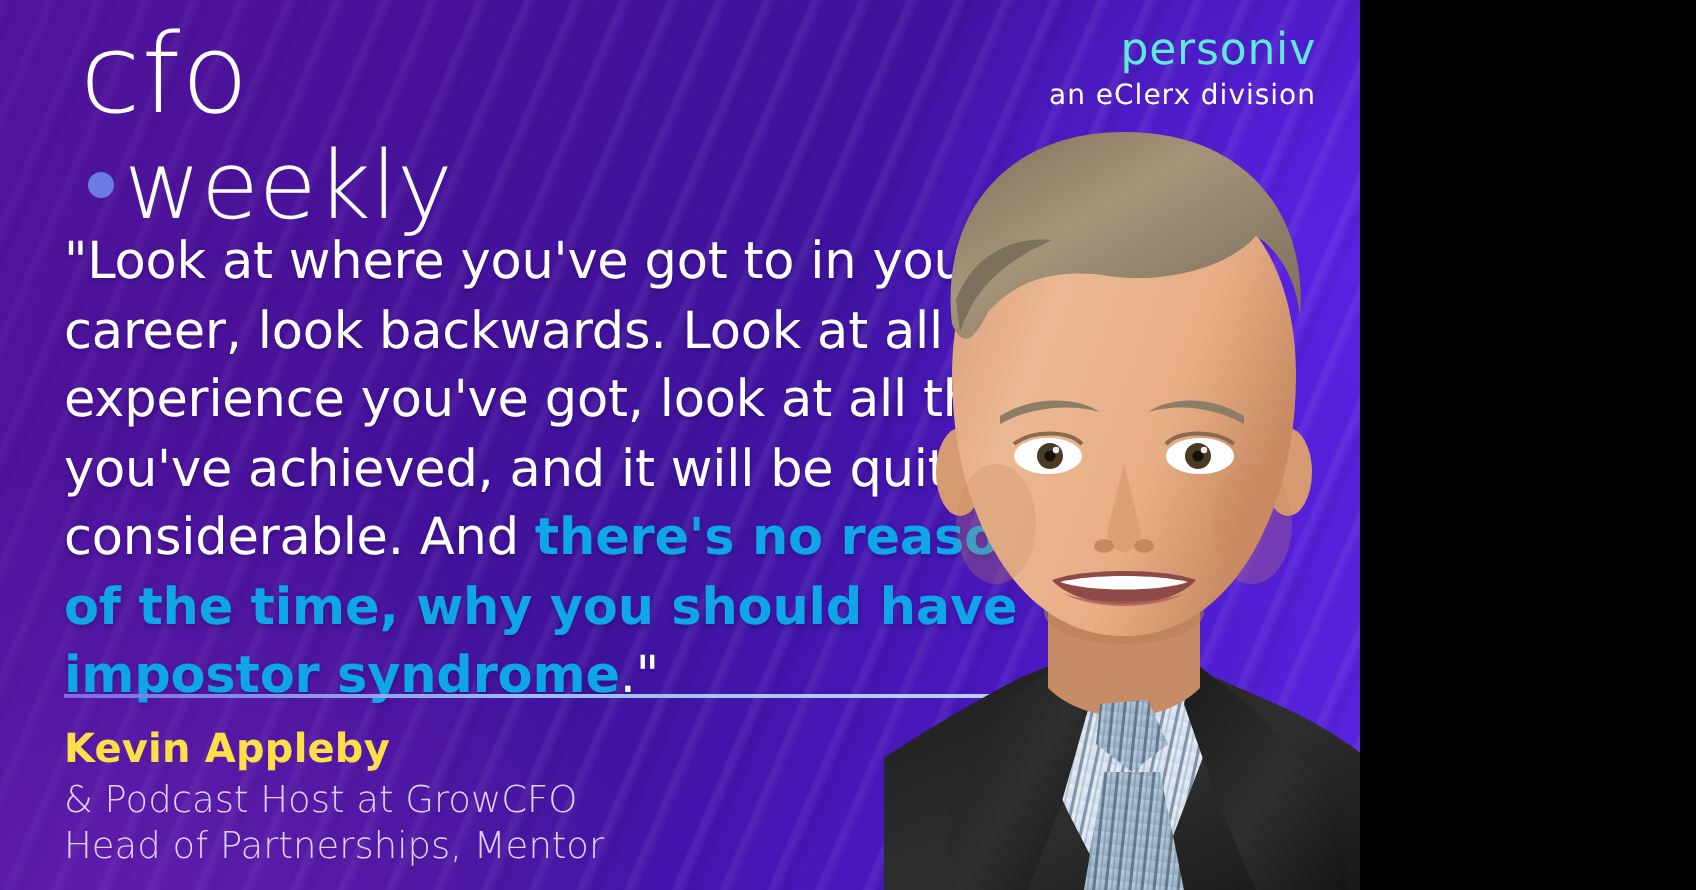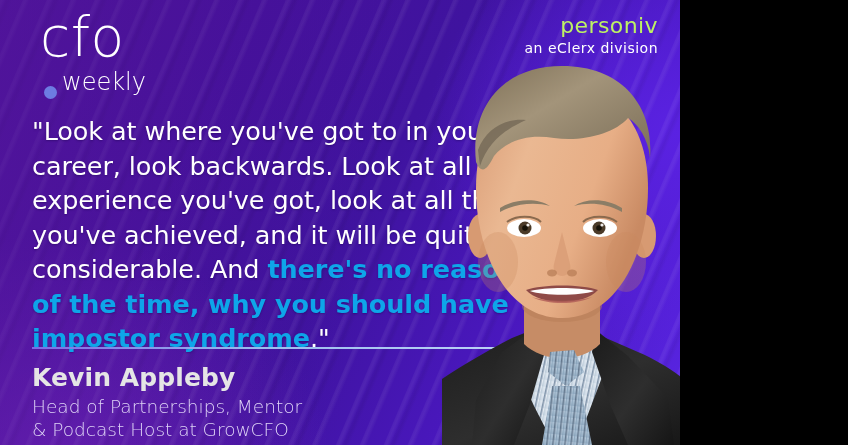--- a/index.html
+++ b/index.html
@@ -83,40 +83,40 @@
     top: 72px;
     width: 13px;
     height: 13px;
     border-radius: 50%;
     background: #6d7ce2;
   }
   .logo-cfo .word-weekly {
     position: absolute;
     left: 22px;
     top: 56px;
-    font-size: 24px;
+    font-size: 47px;
     font-weight: 300;
     color: #ffffff;
     letter-spacing: 0px;
     line-height: 1;
     font-family: "DejaVu Sans", sans-serif;
   }
 
   
   .logo-personiv {
     position: absolute;
     right: 22px;
     top: 14px;
     text-align: right;
     width: 190px;
   }
   .logo-personiv .pname {
     font-size: 22px;
     font-weight: 400;
-    color: #bef264;
+    color: #5eead4;
     letter-spacing: 0.4px;
     line-height: 1.05;
     font-family: "DejaVu Sans", sans-serif;
   }
   .logo-personiv .ptag {
     font-size: 14px;
     font-weight: 400;
     color: #ffffff;
     letter-spacing: 0.5px;
     margin-top: 3px;
@@ -154,23 +154,23 @@
   }
 
   
   .attrib {
     position: absolute;
     left: 32px;
     top: 362px;
     width: 560px;
   }
   .attrib .name {
-    font-size: 25px;
+    font-size: 20px;
     font-weight: 700;
-    color: #e5e5e5;
+    color: #fde047;
     letter-spacing: 0.1px;
     line-height: 1.25;
     font-family: "DejaVu Sans", sans-serif;
   }
   .attrib .role {
     margin-top: 3px;
     font-size: 18.5px;
     font-weight: 300;
     color: #ded3f6;
     line-height: 1.22;
@@ -210,22 +210,22 @@
     <div class="ptag">an eClerx division</div>
   </div>
 
   <div class="quote"><span>"</span><span>Look at where you've got to in your CFO career, look backwards. Look at all of the experience you've got, look at all the things you've achieved, and it will be quite considerable. And </span><span class="hl">there's no reason, 99% of the time, why you should have impostor syndrome</span><span>."</span></div>
 
   <div class="divider"></div>
 
   <div class="attrib">
     <div class="name">Kevin Appleby</div>
     <div class="role">
+      <div>&amp; Podcast Host at GrowCFO</div>
       <div>Head of Partnerships, Mentor</div>
-      <div>&amp; Podcast Host at GrowCFO</div>
     </div>
   </div>
 
   <div class="portrait">
     <svg width="238" height="445" viewBox="0 0 238 445" xmlns="http://www.w3.org/2000/svg">
       <defs>
         <clipPath id="clipAll">
             <rect x="0" y="0" width="238" height="445"></rect>
           </clipPath>
         <linearGradient id="skinG" x1="0" y1="0" x2="1" y2="0.5">

